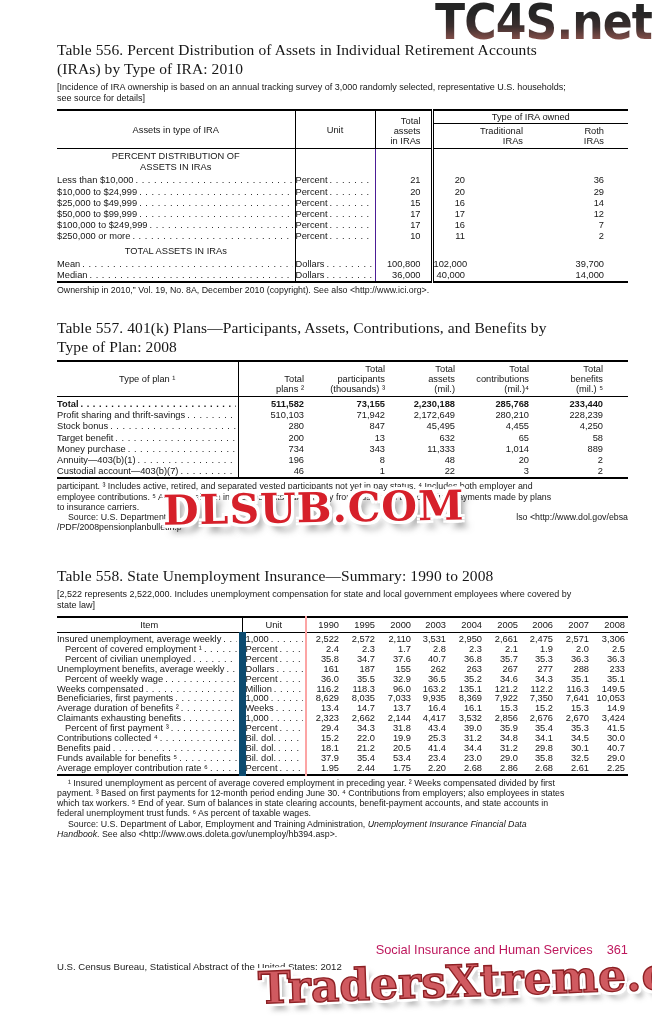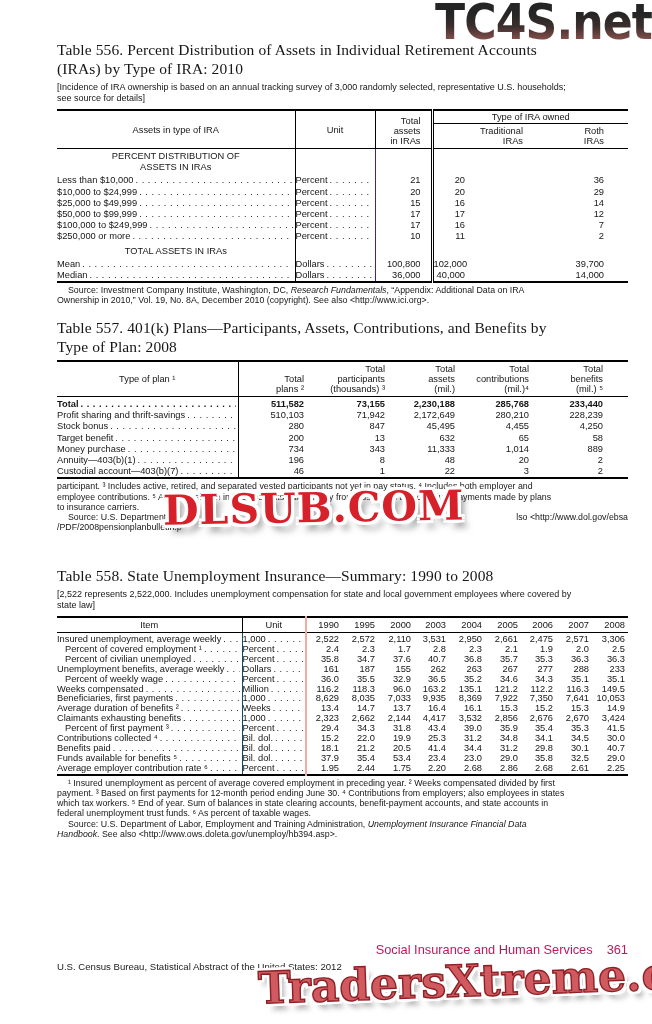--- a/index.html
+++ b/index.html
@@ -60,21 +60,21 @@
   #t557 td.v0,#t557 td.v1,#t557 td.v2,#t557 td.v3{padding-right:8px;}
   #t557 th.hv4,#t557 td.v4{padding-right:25px;}
   #t557 tr.boldrow td{font-weight:bold;}
   #t557 tbody tr:first-child td{padding-top:2px;}
 
   
   #t558 .h-item{text-align:center;}
   #t558 .h-unit{text-align:center;border-left:1px solid #000;}
   #t558 th.y{text-align:right;padding-right:3px;}
   #t558 th.y0,#t558 td.v0{border-left:2px solid #fca5a5;}
-  #t558 td.c-unit{border-left:1px solid #0c4a6e;}
+  #t558 td.c-unit{border-left:7px solid #0c4a6e;}
   #t558 td[class^="v"]{padding-right:3px;}
   #t558 tbody tr:first-child td{padding-top:2px;}
 
   
   .footer-right{position:absolute;left:57px;top:942px;width:571px;text-align:right;
                 font-size:12.8px;color:#be185d;}
   .footer-right .pgnum{padding-left:14px;}
   .footer-left{position:absolute;left:57px;top:961px;font-size:9.6px;color:#222;}
 
   
@@ -279,21 +279,20 @@
                 <span class="dots"></span>
               </div>
             </td>
             <td class="v0">36,000</td>
             <td class="v1">40,000</td>
             <td class="v2">14,000</td>
           </tr>
         </tbody>
     </table>
     <div class="fnote">
-        <div class="tline ind"><span>Source: Investment Company Institute, Washington, DC, </span><span class="it">Research Fundamentals</span><span>, “Appendix: Additional Data on IRA</span></div>
         <div class="tline"><span>Ownership in 2010,” Vol. 19, No. 8A, December 2010 (copyright). See also &lt;http://www.ici.org&gt;.</span></div>
       </div>
   </section>
 
   <section class="block b557">
     <div class="ttl">
         <div class="tline"><span>Table 557. 401(k) Plans—Participants, Assets, Contributions, and Benefits by</span></div>
         <div class="tline"><span>Type of Plan: 2008</span></div>
       </div>
     <table class="dtable" id="t557">

